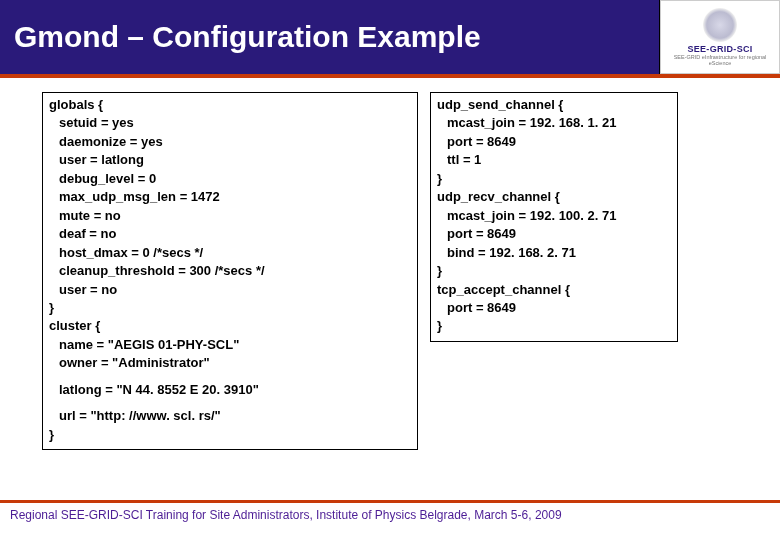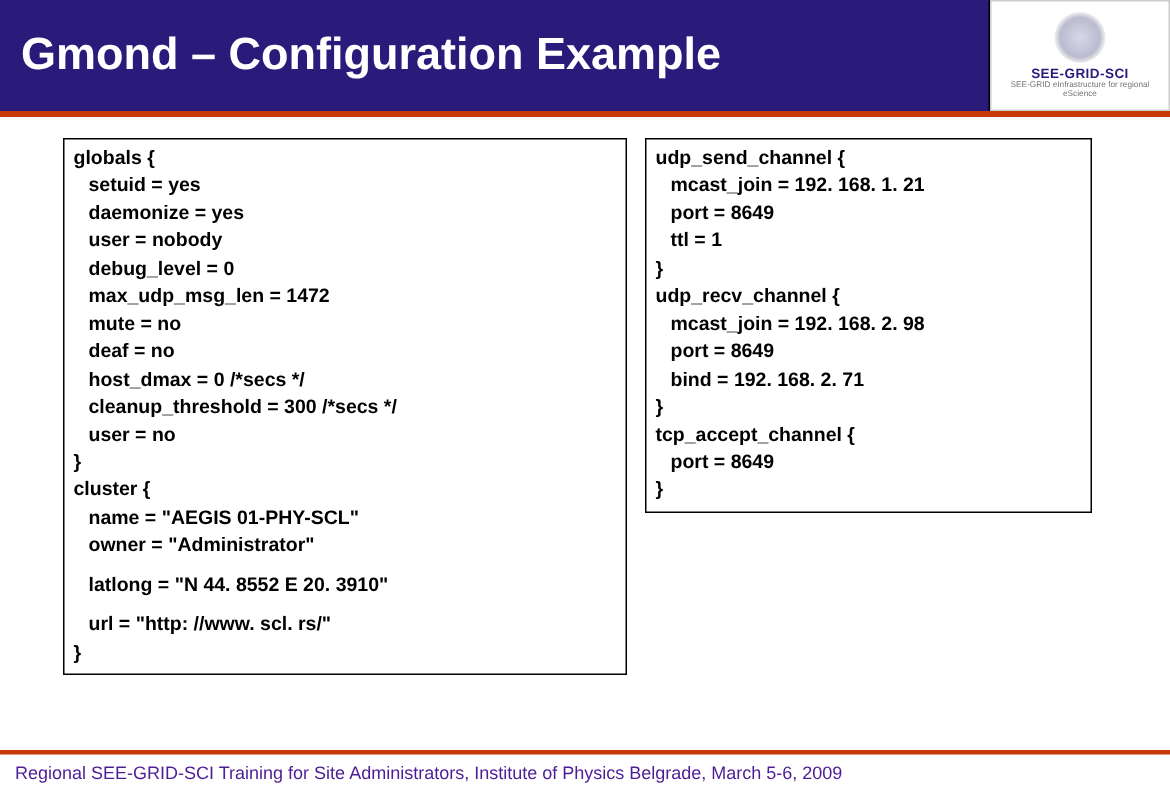--- a/index.html
+++ b/index.html
@@ -68,21 +68,21 @@
     border: 1px solid #000;
     width: 376px;
     padding: 3px 6px 5px 6px;
     font-family: Arial, sans-serif;
     font-size: 13px;
     font-weight: bold;
     line-height: 1.42;
   }
   .col-right {
     border: 1px solid #000;
-    width: 298px;
+    width: 248px;
     padding: 3px 6px 5px 6px;
     font-family: Arial, sans-serif;
     font-size: 13px;
     font-weight: bold;
     line-height: 1.42;
     height: fit-content;
   }
   .cfg-line { white-space: pre; }
   .indent { padding-left: 10px; }
   .gap { height: 8px; }
@@ -107,21 +107,21 @@
     <div class="logo-text">SEE-GRID-SCI</div>
     <div class="logo-sub">SEE-GRID eInfrastructure for regional eScience</div>
   </div>
 </div>
 
 <div class="content">
   <div class="col-left">
     <div class="cfg-line">globals {</div>
     <div class="cfg-line indent">setuid = yes</div>
     <div class="cfg-line indent">daemonize = yes</div>
-    <div class="cfg-line indent">user = nobody</div>
+    <div class="cfg-line indent">user = latlong</div>
     <div class="cfg-line indent">debug_level = 0</div>
     <div class="cfg-line indent">max_udp_msg_len = 1472</div>
     <div class="cfg-line indent">mute = no</div>
     <div class="cfg-line indent">deaf = no</div>
     <div class="cfg-line indent">host_dmax = 0 /*secs */</div>
     <div class="cfg-line indent">cleanup_threshold = 300 /*secs */</div>
     <div class="cfg-line indent">user = no</div>
     <div class="cfg-line">}</div>
     <div class="cfg-line">cluster {</div>
     <div class="cfg-line indent">name = "AEGIS 01-PHY-SCL"</div>
@@ -133,21 +133,21 @@
     <div class="cfg-line">}</div>
   </div>
 
   <div class="col-right">
     <div class="cfg-line">udp_send_channel {</div>
     <div class="cfg-line indent">mcast_join = 192. 168. 1. 21</div>
     <div class="cfg-line indent">port = 8649</div>
     <div class="cfg-line indent">ttl = 1</div>
     <div class="cfg-line">}</div>
     <div class="cfg-line">udp_recv_channel {</div>
-    <div class="cfg-line indent">mcast_join = 192. 168. 2. 98</div>
+    <div class="cfg-line indent">mcast_join = 192. 100. 2. 71</div>
     <div class="cfg-line indent">port = 8649</div>
     <div class="cfg-line indent">bind = 192. 168. 2. 71</div>
     <div class="cfg-line">}</div>
     <div class="cfg-line">tcp_accept_channel {</div>
     <div class="cfg-line indent">port = 8649</div>
     <div class="cfg-line">}</div>
   </div>
 </div>
 
 <div class="footer">

